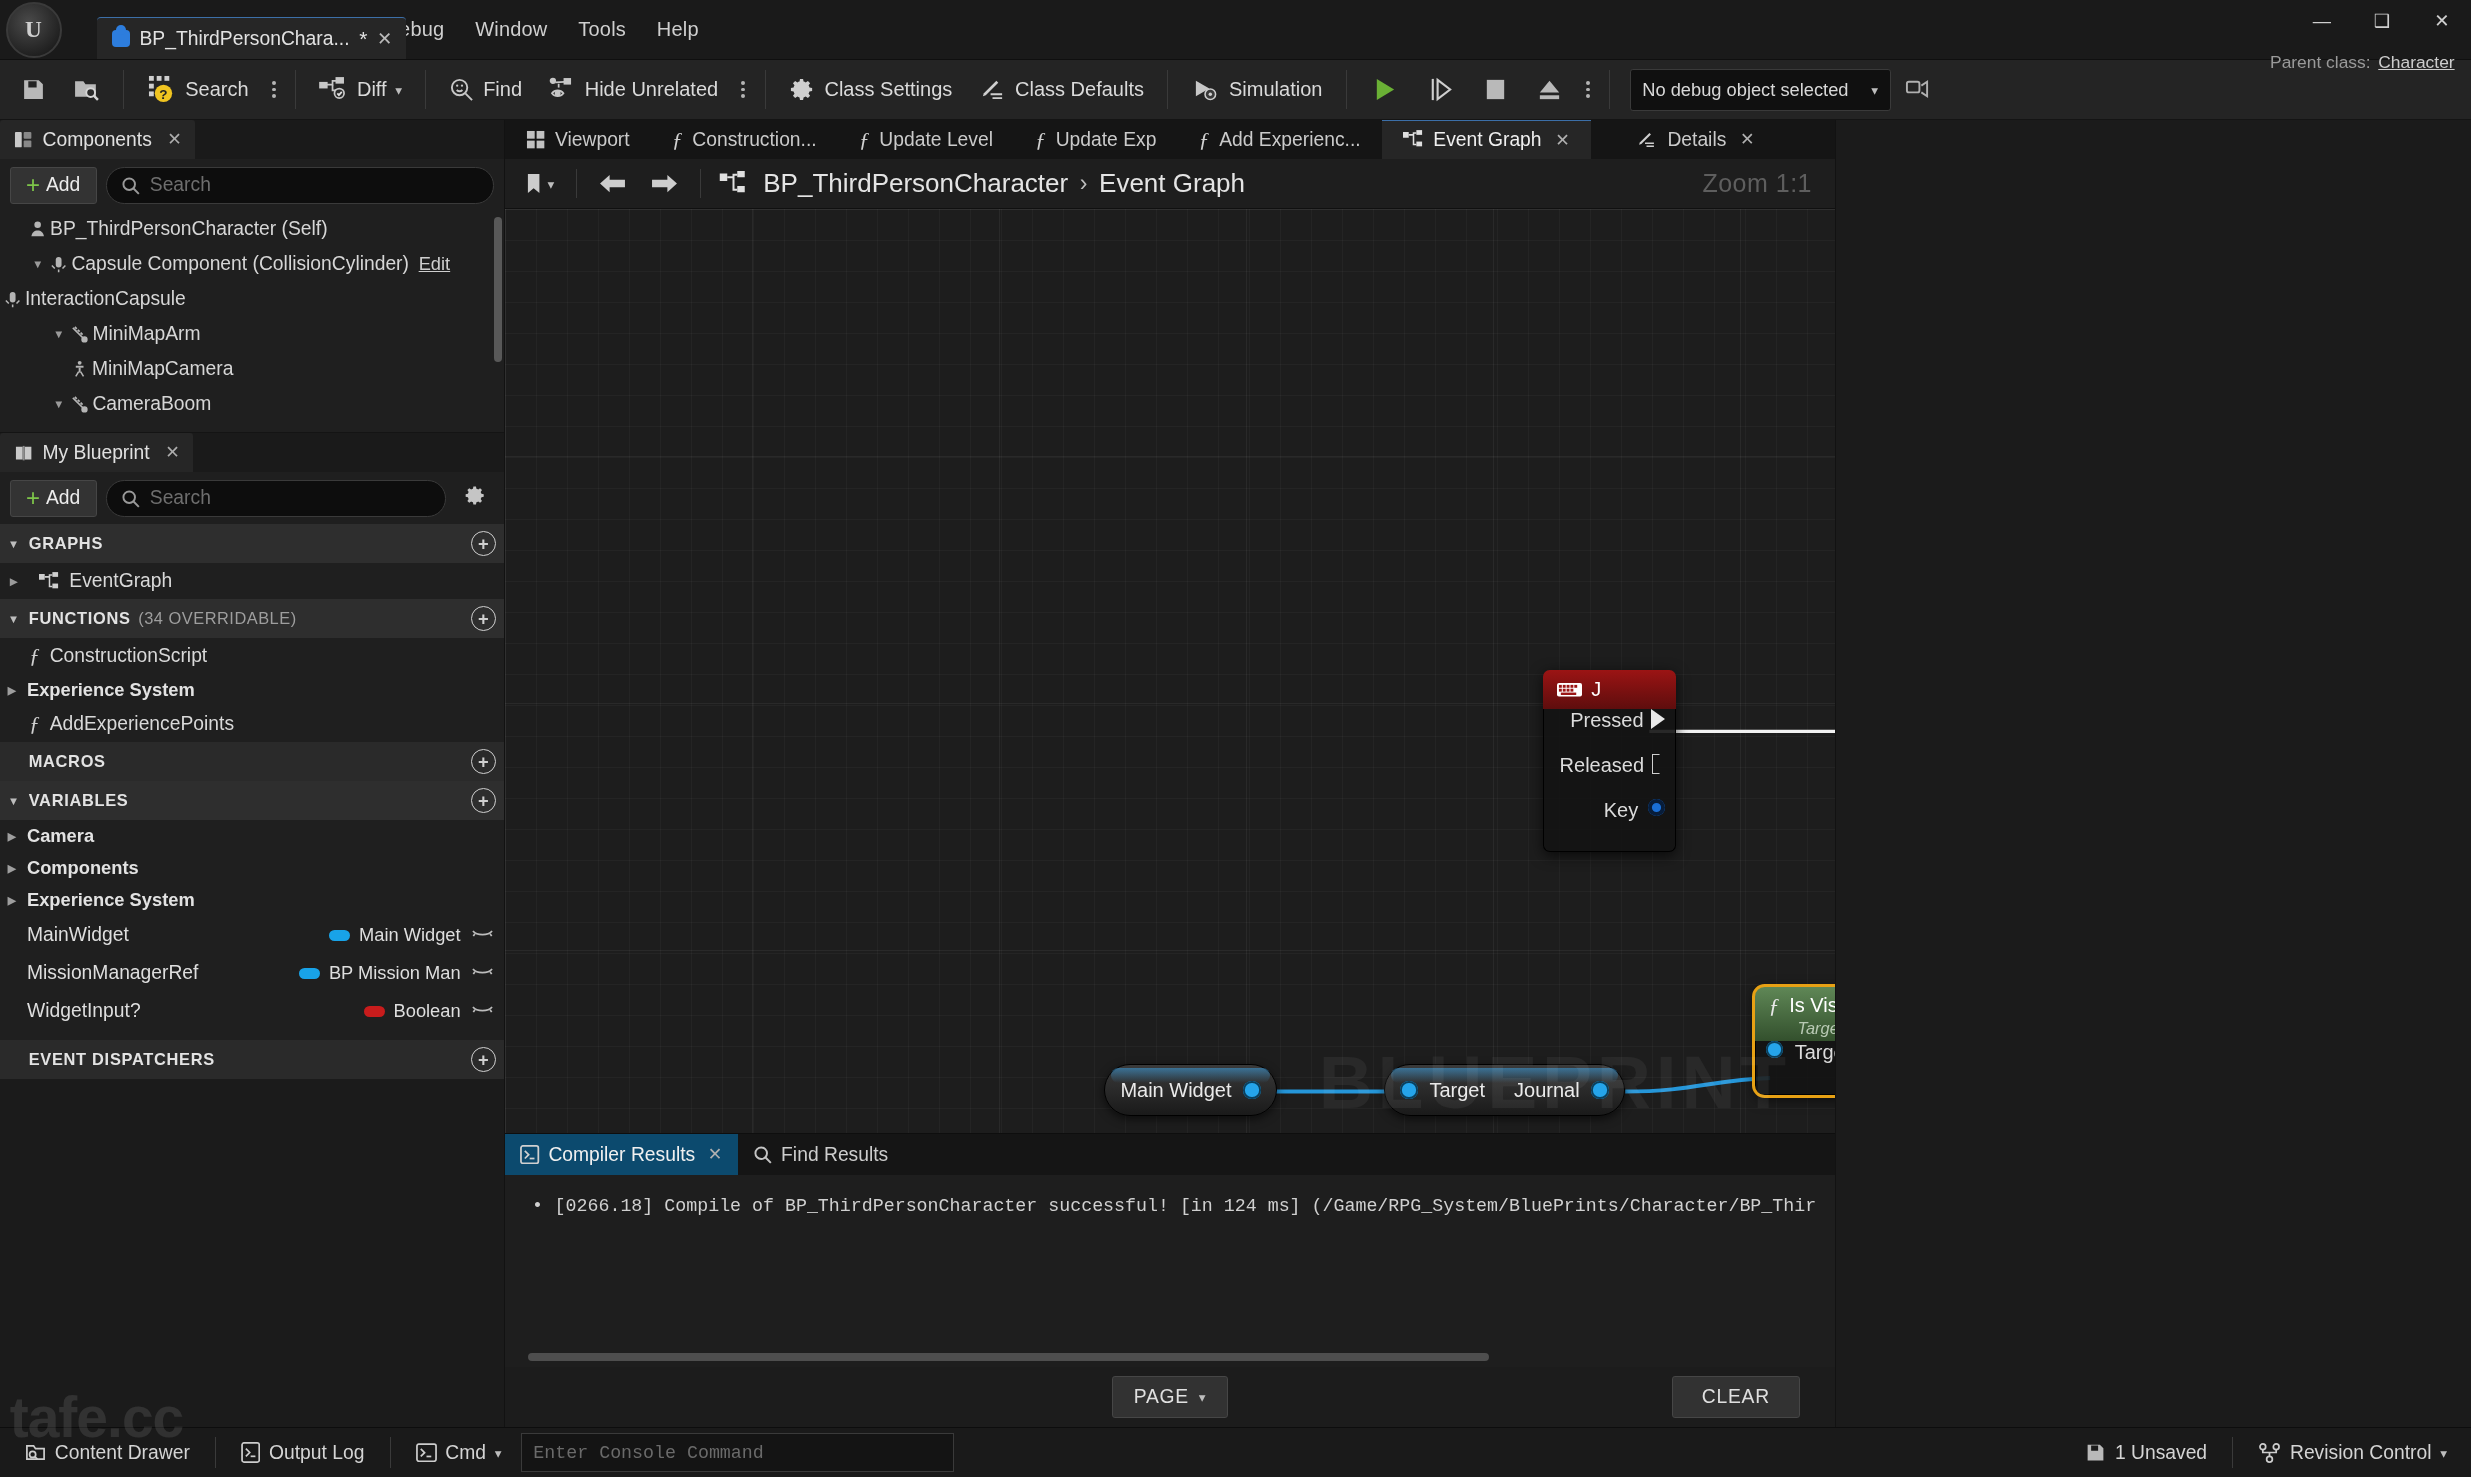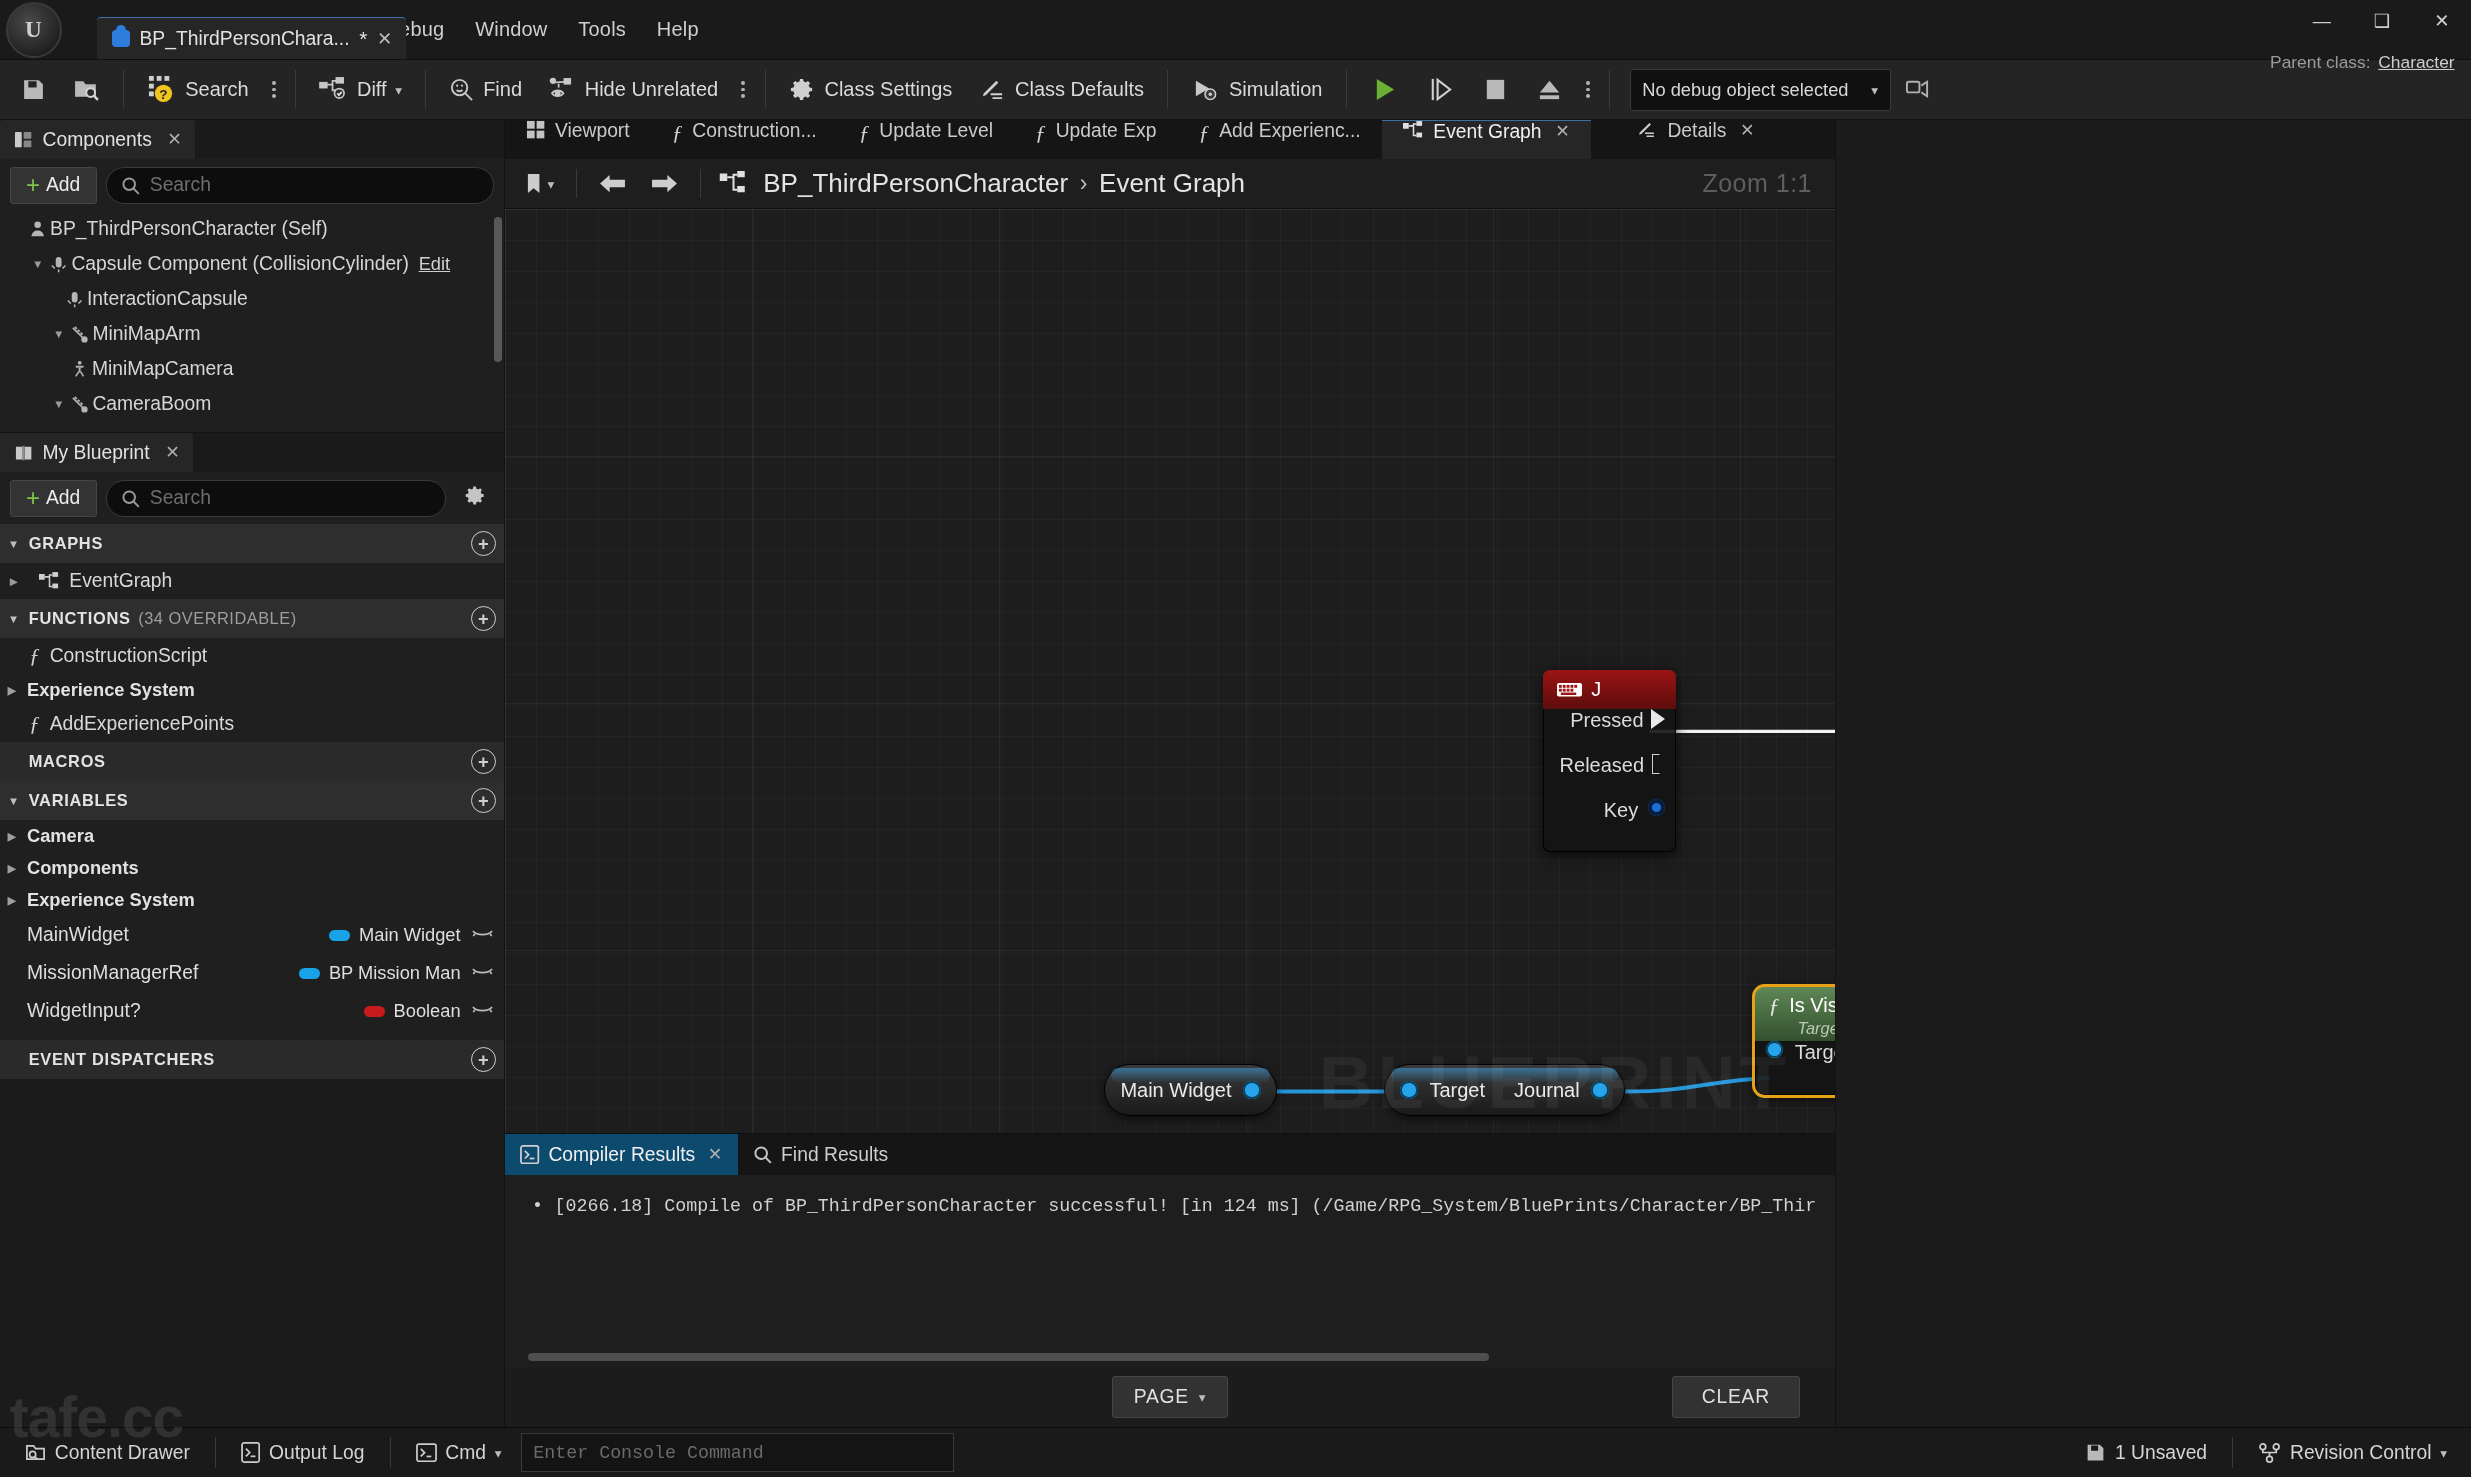--- a/index.html
+++ b/index.html
@@ -156,21 +156,21 @@
   .eye { color: #bcbcbc; font-size: 17.4px; width: 27px; text-align: center; }
   .cat-row { display:flex; align-items:center; height: 32px; font-size: 18.3px; font-weight: bold; color: #e2e2e2; padding-left: 7.7px; }
   .cat-row .arrow { width: 19.3px; color: #9e9e9e; font-size: 10.6px; }
   .fn-row { display:flex; align-items:center; height: 36px; font-size: 19.3px; color: #d9d9d9; padding-left: 29px; gap: 9.7px; }
   .fn-italic { font-family: "Liberation Serif", serif; font-style: italic; font-size: 22px; color: #d0d0d0; }
 
   
   .center-col { flex: 1; display: flex; flex-direction: column; min-width: 0; background: #1a1a1a; }
   .graph-tabrow { display: flex; align-items: flex-end; height: 39px; background: #151515; }
   .gtab {
-    display: flex; align-items: flex-start; gap: 9.7px; height: 39px; padding: 0 21px;
+    display: flex; align-items: center; gap: 9.7px; height: 39px; padding: 0 21px;
     font-size: 19.3px; color: #cacaca; cursor: pointer;
   }
   .gtab.active { background: #262626; border-top: 1.9px solid #3c6fa8; color: #f0f0f0; }
   .gtab .tabclose { color: #b0b0b0; font-size: 17.4px; margin-left: 3.9px; }
 
   .graph-header {
     height: 50px; background: #1e1e1e; display: flex; align-items: center; gap: 3.9px;
     padding: 0 9.7px; border-bottom: 1px solid #101010; position: relative;
   }
   .gh-btn { padding: 3.9px 9.7px; color: #cdcdcd; font-size: 22px; cursor: pointer; display:flex; align-items:center; gap:3.9px; }
@@ -552,21 +552,21 @@
             <span class="arrow">▼</span>
             <span class="ticon">
               <svg width="19.3" height="19.3" viewBox="0 0 20 20" fill="#b5b5b5">
                   <rect x="7" y="3" width="6" height="11" rx="3"></rect>
                   <path d="M3 12l3 3M17 12l-3 3M10 16v3" stroke="#b5b5b5" stroke-width="1.6"></path>
                 </svg>
             </span>
             <span>Capsule Component (CollisionCylinder)</span>
             <span class="edit-link">Edit</span>
           </div>
-          <div class="tree-row" style="padding-left:62px">
+          <div class="tree-row" style="">
             <span class="ticon">
               <svg width="19.3" height="19.3" viewBox="0 0 20 20" fill="#b5b5b5">
                   <rect x="7" y="3" width="6" height="11" rx="3"></rect>
                   <path d="M3 12l3 3M17 12l-3 3M10 16v3" stroke="#b5b5b5" stroke-width="1.6"></path>
                 </svg>
             </span>
             <span>InteractionCapsule</span>
           </div>
           <div class="tree-row" style="padding-left:50px">
             <span class="arrow">▼</span>

